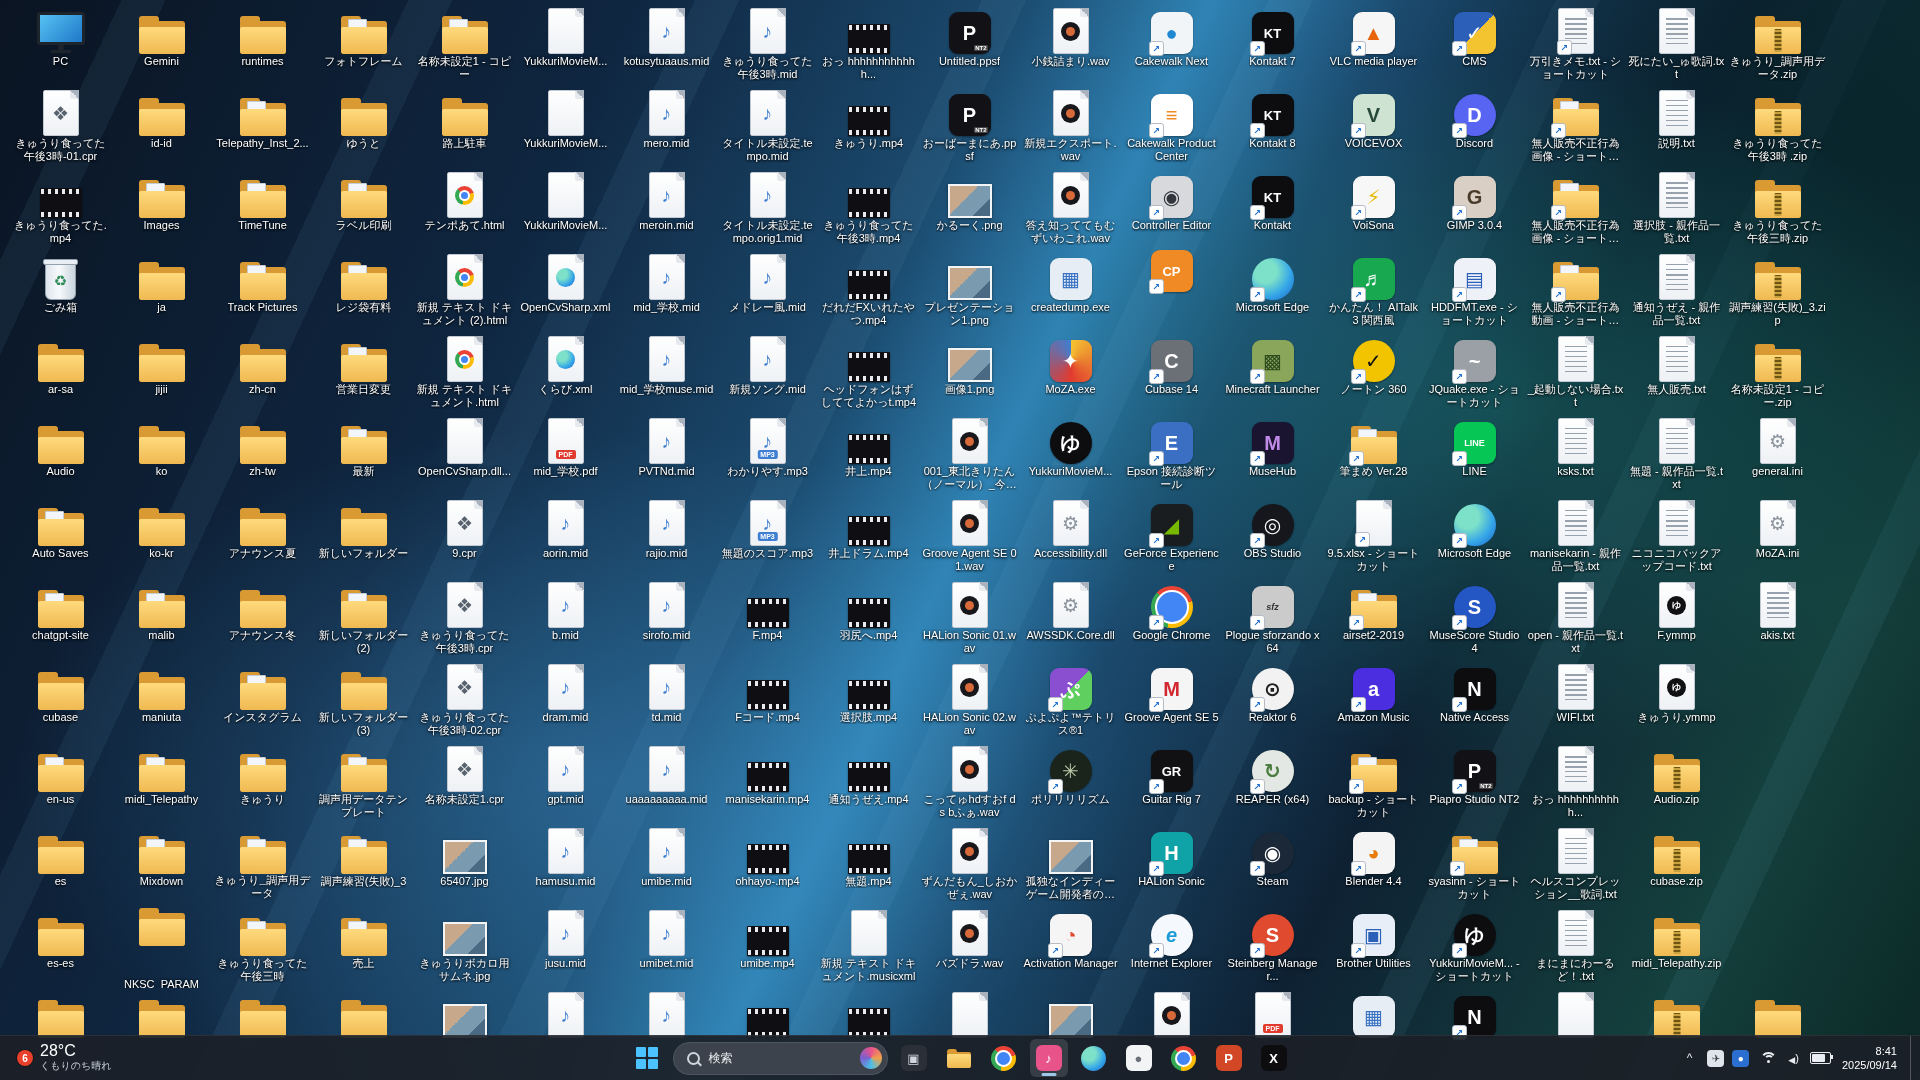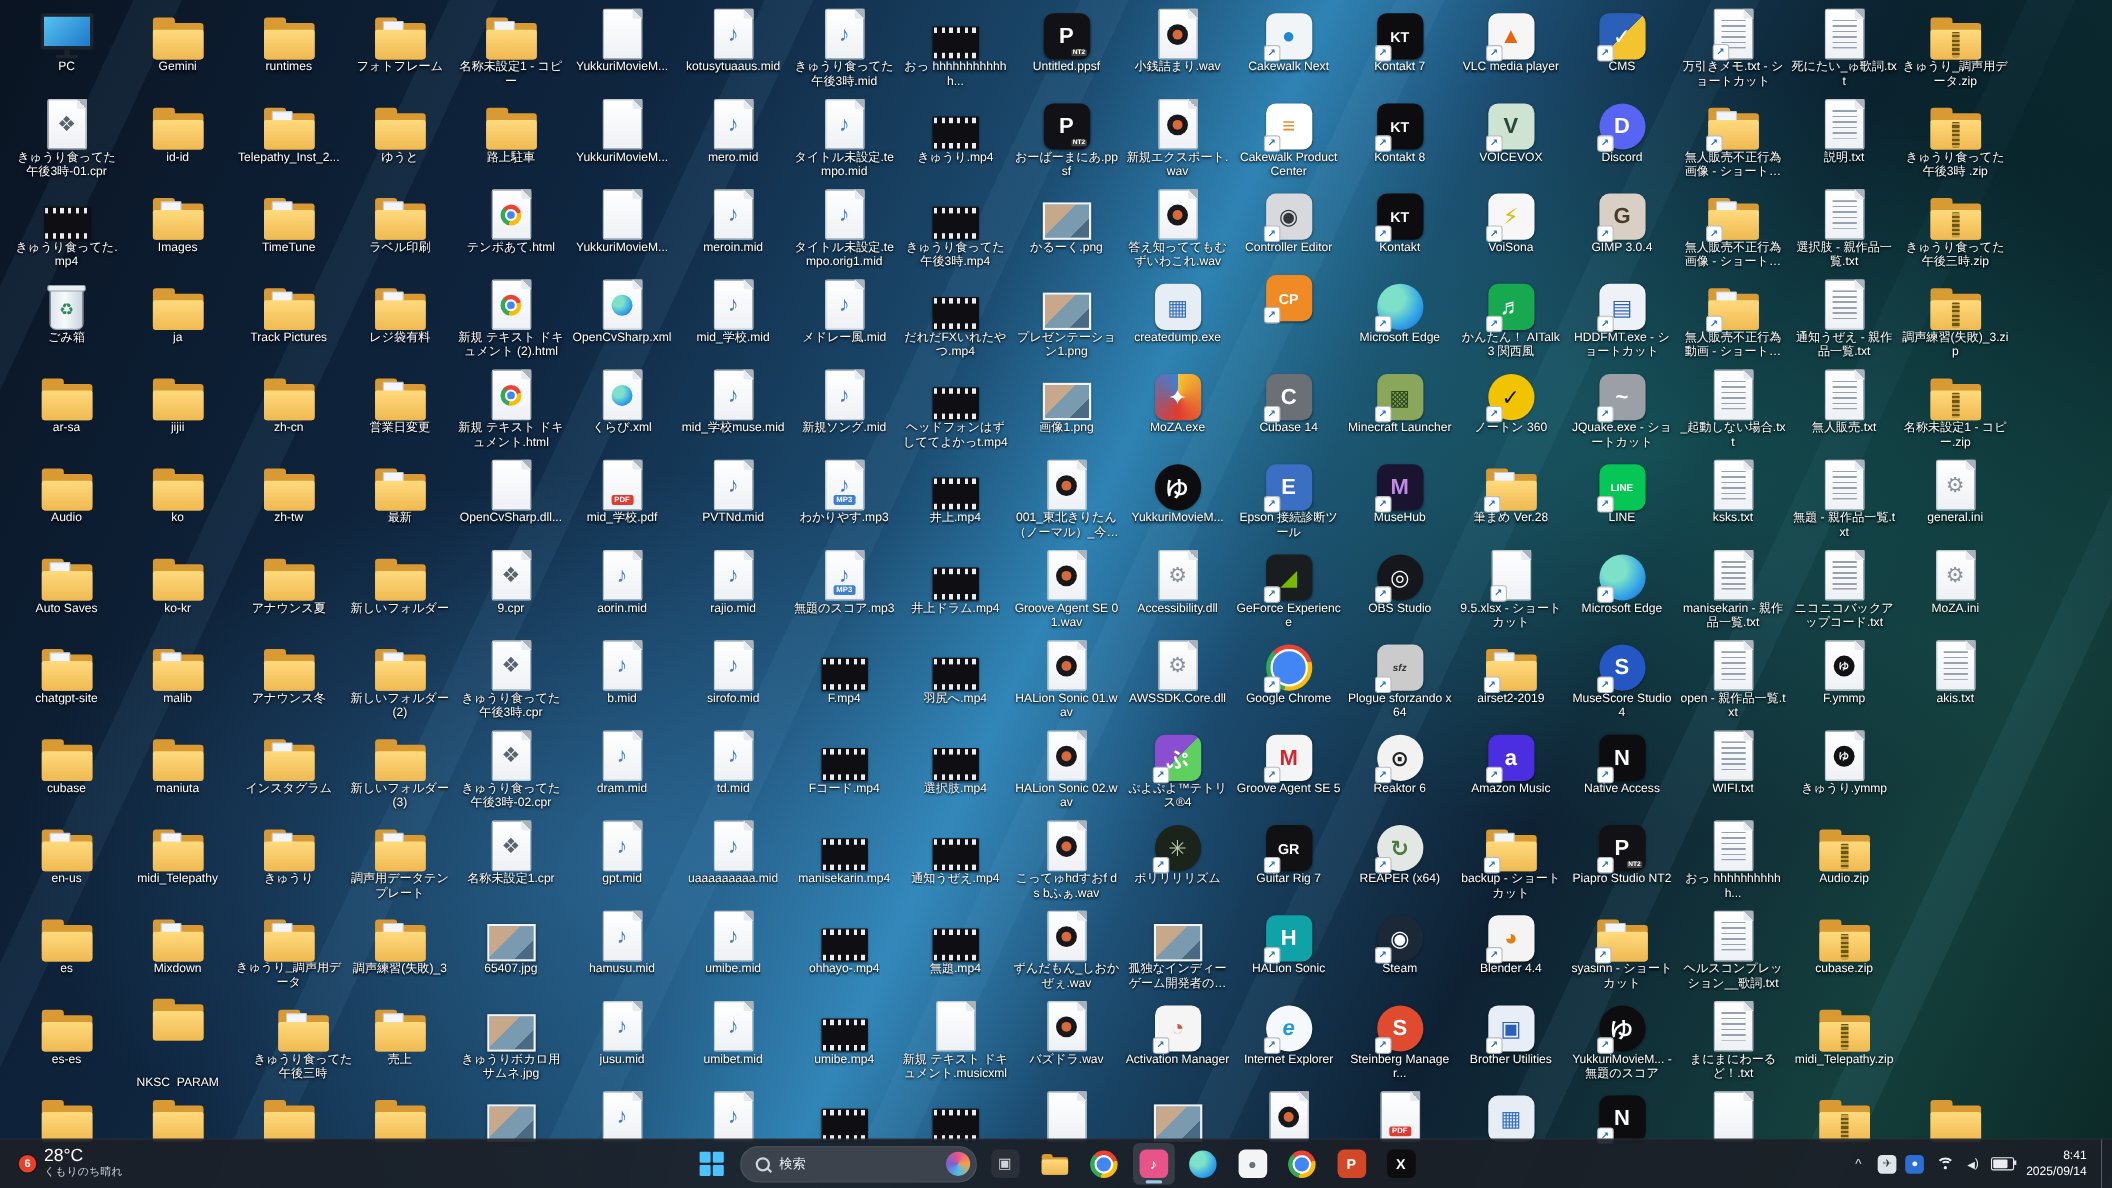--- a/index.html
+++ b/index.html
@@ -1378,21 +1378,21 @@
             <div class="corner"></div>
             <div class="disc"></div>
           </div>
         </div>
         <div class="lbl">HALion Sonic 02.wav</div>
       </div>
       <div class="cell" title="ぷよぷよ™テトリス®2" style="grid-area: 9 / 11;">
         <div class="art">
           <div class="tile" style="background: linear-gradient(135deg, rgb(138, 79, 208) 50%, rgb(95, 208, 95) 50%); color: rgb(255, 255, 255);">ぷ<div class="arw">↗</div></div>
         </div>
-        <div class="lbl">ぷよぷよ™テトリス®4</div>
+        <div class="lbl">ぷよぷよ™テトリス®1</div>
       </div>
       <div class="cell" title="Groove Agent SE 5" style="grid-area: 9 / 12;">
         <div class="art">
           <div class="tile" style="background: rgb(245, 245, 245); color: rgb(210, 38, 48);">M<div class="arw">↗</div></div>
         </div>
         <div class="lbl">Groove Agent SE 5</div>
       </div>
       <div class="cell" title="Reaktor 6" style="grid-area: 9 / 13;">
         <div class="art">
           <div class="tile c" style="background: rgb(242, 242, 242); color: rgb(34, 34, 34);">⊙<div class="arw">↗</div></div>
@@ -1723,21 +1723,21 @@
       </div>
       <div class="cell" title="NKSC_PARAM" style="grid-area: 12 / 2; gap: 31px;">
         <div class="art">
           <div class="folder">
             <div class="fback"></div>
             <div class="ffront"></div>
           </div>
         </div>
         <div class="lbl">NKSC_PARAM</div>
       </div>
-      <div class="cell" title="きゅうり食ってた午後三時" style="grid-area: 12 / 3; margin-left: 13px;">
+      <div class="cell" title="きゅうり食ってた午後三時" style="grid-area: 12 / 3;">
         <div class="art">
           <div class="folder">
             <div class="fback"></div>
             <div class="fsheet"></div>
             <div class="ffront"></div>
           </div>
         </div>
         <div class="lbl">きゅうり食ってた午後三時</div>
       </div>
       <div class="cell" title="売上" style="grid-area: 12 / 4;">
@@ -1818,21 +1818,21 @@
       <div class="cell" title="Brother Utilities" style="grid-area: 12 / 14;">
         <div class="art">
           <div class="tile" style="background: rgb(232, 238, 247); color: rgb(43, 95, 184);">▣<div class="arw">↗</div></div>
         </div>
         <div class="lbl">Brother Utilities</div>
       </div>
       <div class="cell" title="YukkuriMovieM... - ショートカット" style="grid-area: 12 / 15;">
         <div class="art">
           <div class="tile c" style="background: rgb(13, 13, 16); color: rgb(255, 255, 255);">ゆ<div class="arw">↗</div></div>
         </div>
-        <div class="lbl">YukkuriMovieM... - 無題のスコア</div>
+        <div class="lbl">YukkuriMovieM... - ショートカット</div>
       </div>
       <div class="cell" title="まにまにわーるど！.txt" style="grid-area: 12 / 16;">
         <div class="art">
           <div class="page">
             <div class="corner"></div>
             <div class="lines"></div>
           </div>
         </div>
         <div class="lbl">まにまにわーるど！.txt</div>
       </div>

